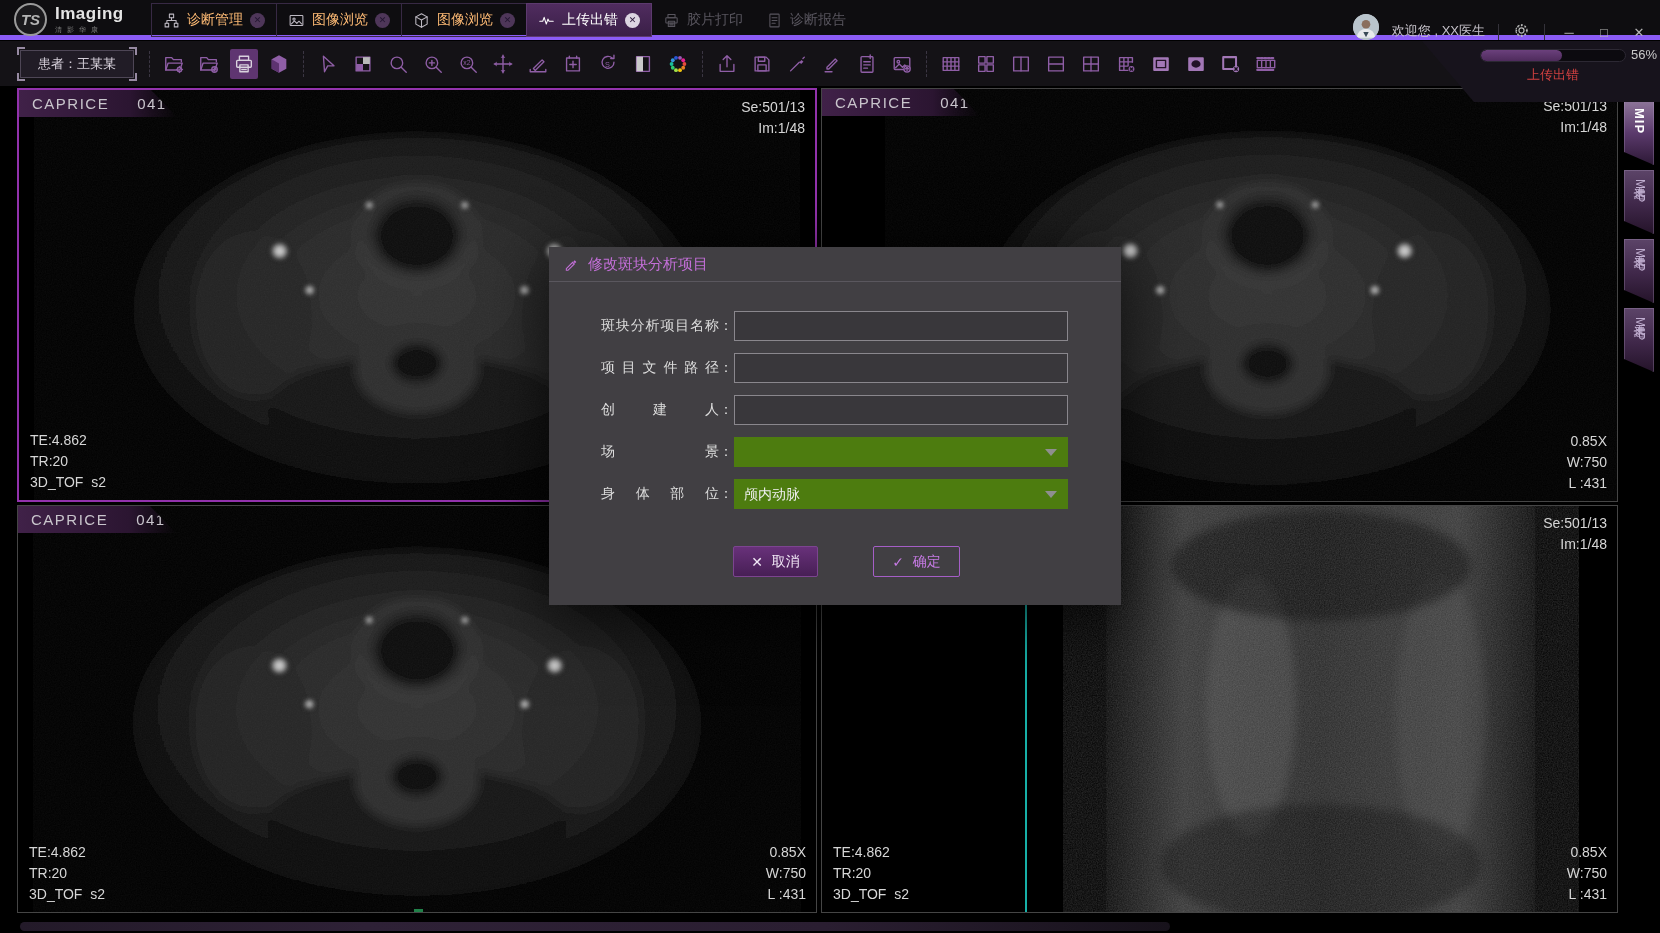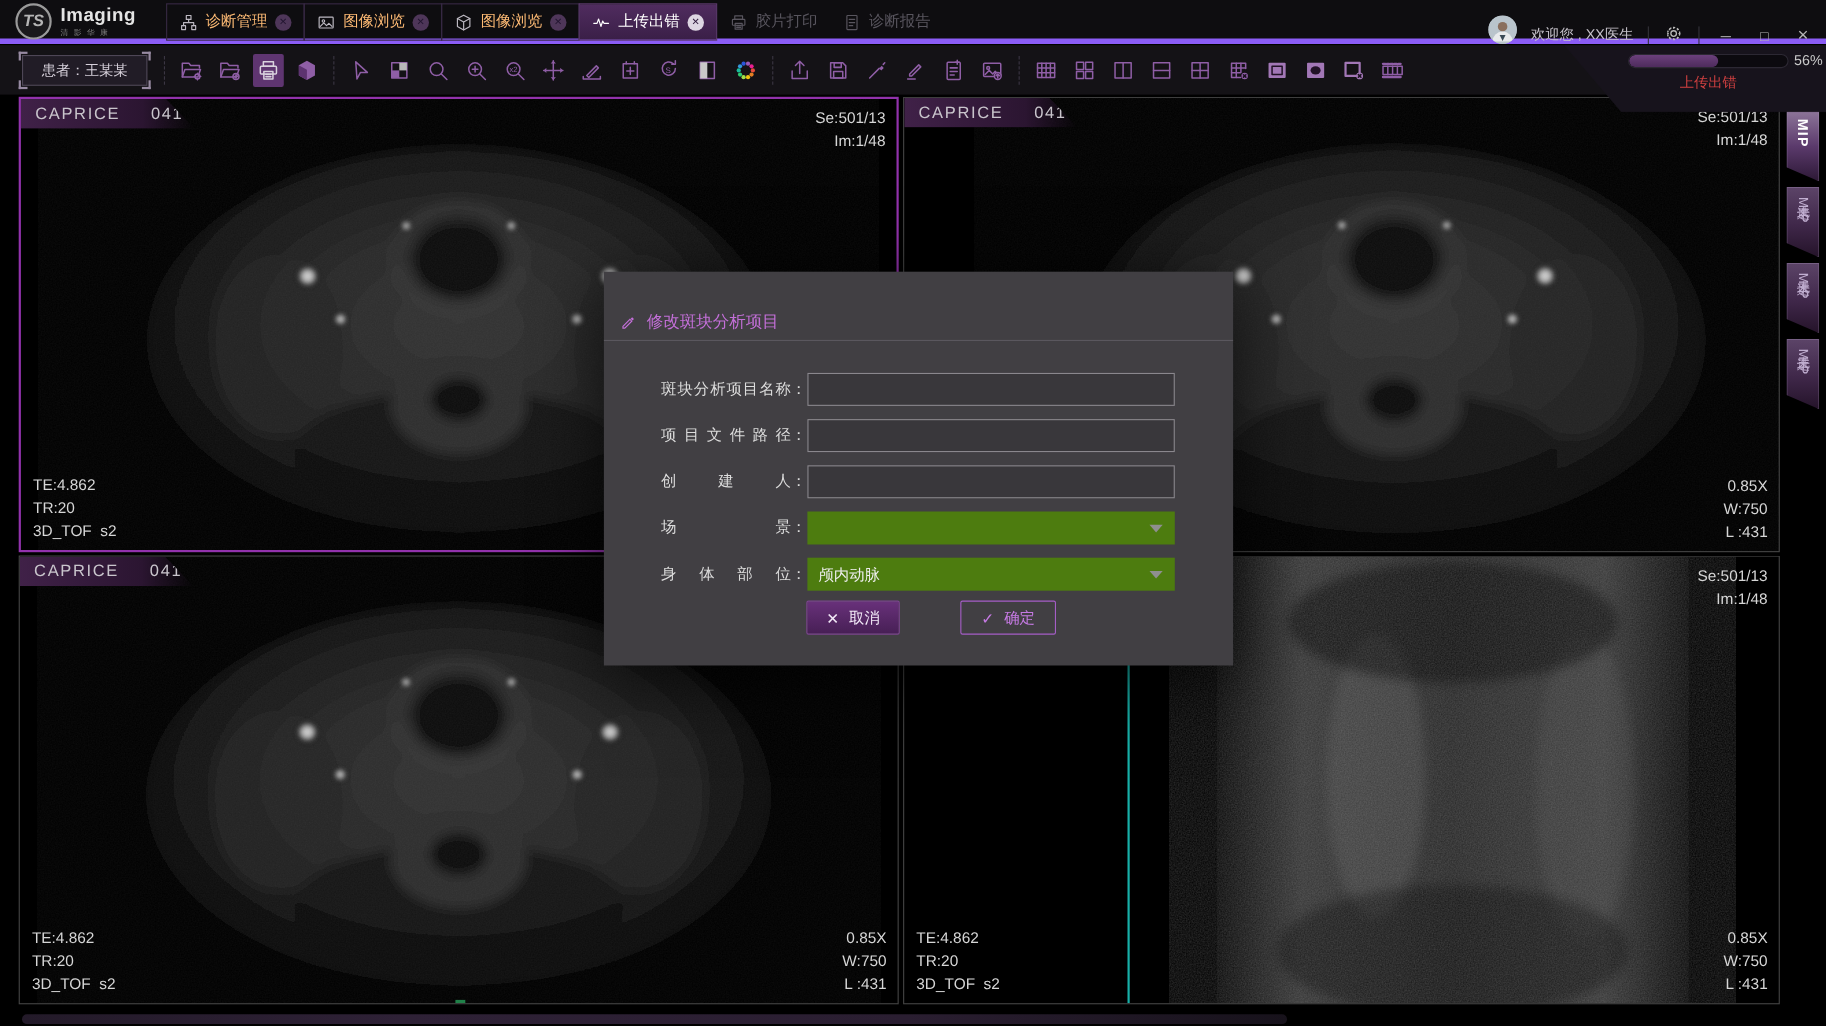--- a/index.html
+++ b/index.html
@@ -96,21 +96,21 @@
   .side-tab.active { background:linear-gradient(180deg,#8d7599 0%,#5b3a6c 50%,#2c1835 100%); }
   .side-tab.active span { color:#fff; font-size:13px; font-weight:bold; }
 
   #hscroll { position:absolute; left:20px; top:836px; width:1150px; height:9px; border-radius:5px;
     background:linear-gradient(90deg,#231a29,#2e2136 30%,#2a1e31 70%,#17121b); }
 
   
   #dialog { position:absolute; left:549px; top:247px; width:572px; height:358px; background:#413f43;
     box-shadow:0 12px 60px rgba(0,0,0,.7); z-index:100; }
   #dlg-title { height:35px; display:flex; align-items:center; gap:9px; padding-left:14px;
-    border-bottom:1px solid #5a575e; color:#c36fd8; font-size:15px;margin-top:28px; }
+    border-bottom:1px solid #5a575e; color:#c36fd8; font-size:15px; }
   #dlg-title svg { width:16px; height:16px; }
   #dlg-form { padding:29px 0 0 52px; }
   .frow { display:flex; align-items:center; margin-bottom:12px; height:30px; }
   .flabel { width:118px; color:#dcdcdc; font-size:14px; text-align:justify; text-align-last:justify; }
   .fcolon { width:12px; color:#dcdcdc; font-size:14px; margin-right:3px; }
   .finput { width:334px; height:30px; background:#39373b; border:1px solid #8a878d; color:#eee;
     font-size:14px; padding:0 9px; outline:none; }
   .fselect { position:relative; width:334px; height:30px; background:#4d7c0f; color:#efefef;
     font-size:14px; line-height:30px; padding-left:10px; cursor:pointer; }
   .caret { position:absolute; right:11px; top:12px; width:0; height:0;

